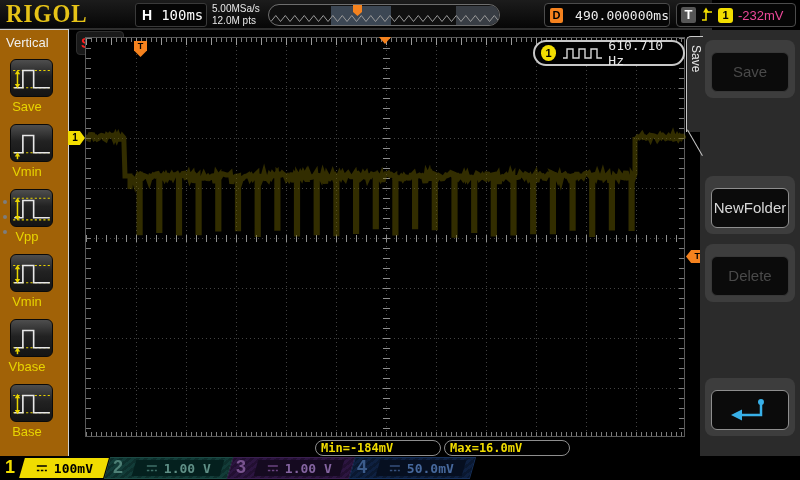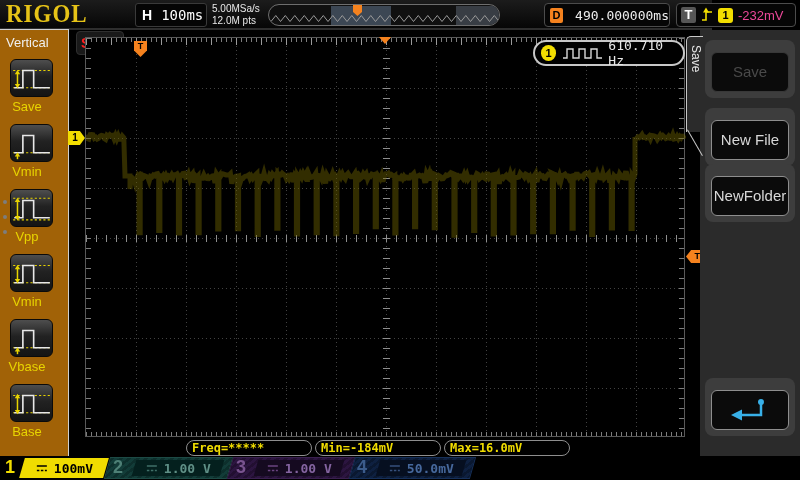--- a/index.html
+++ b/index.html
@@ -279,42 +279,41 @@
     <svg width="42" height="13">
       <path d="M1,11 H5 V2 H11 V11 H17 V2 H23 V11 H29 V2 H35 V11 H40" fill="none" stroke="#d8d8d8" stroke-width="1.4"></path>
     </svg>
     <div class="freq-val">610.710 Hz</div>
   </div>
 
   <div id="rsidebar">
     <div class="rcell" style="top:10px">
       <div class="rbtn off">Save</div>
     </div>
-    <div class="rcell" style="top:78px">
-      <div class="rbtn on">New File</div>
-    </div>
-    <div class="rcell" style="top:134px">
+    <div class="rcell" style="top:146px">
       <div class="rbtn on">NewFolder</div>
+    </div>
+    <div class="rcell" style="top:214px">
+      <div class="rbtn off">Delete</div>
     </div>
     <div class="rcell" style="top:348px">
       <div class="rbtn on">
         <svg width="44" height="26" style="margin-top:6px">
           <circle cx="33" cy="5" r="3" fill="#38b0e8"></circle>
           <path d="M33,7 V18 H13" fill="none" stroke="#38b0e8" stroke-width="2.5"></path>
           <path d="M14,12.5 L3,18 L14,23.5 z" fill="#38b0e8"></path>
         </svg>
       </div>
     </div>
   </div>
   <div class="save-tab">
     <span>Save</span>
   </div>
   <div class="tab-diag"></div>
 
-  <div class="mcell" style="left:186px">Freq=*****</div>
   <div class="mcell" style="left:315px">Min=-184mV</div>
   <div class="mcell" style="left:444px">Max=16.0mV</div>
 
   <div id="bottombar">
     <div class="ch-num" style="left:5px;color:#f2de00">1</div>
     <div class="ch-tab" style="left:22px;width:84px;background:#f0dc00">
       <svg width="14" height="11">
         <path d="M2,3 H12" stroke="#000" stroke-width="1.6"></path>
         <path d="M2,7.5 H4.5 M6,7.5 H8.5 M10,7.5 H12" stroke="#000" stroke-width="1.6"></path>
       </svg>

